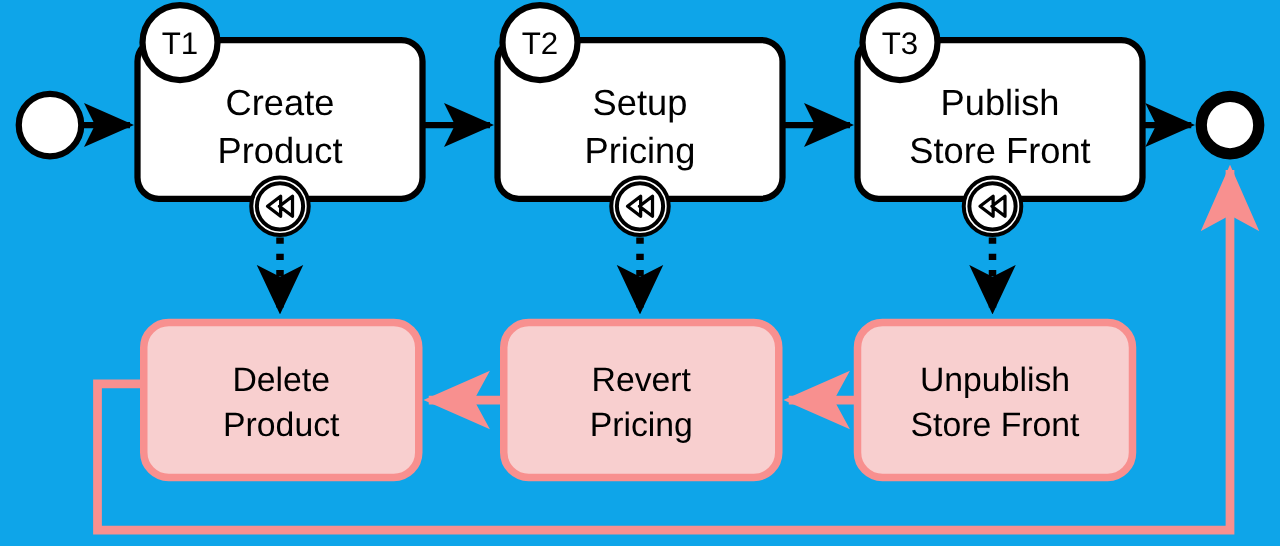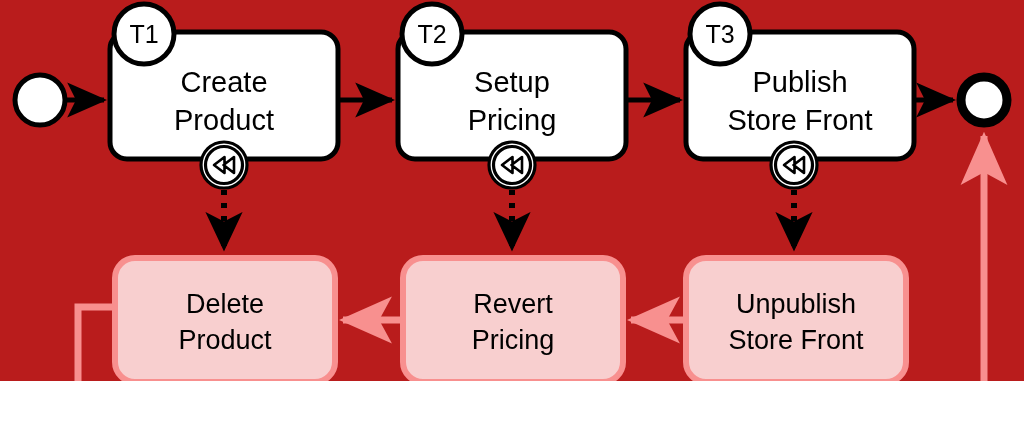--- a/index.html
+++ b/index.html
@@ -6,22 +6,22 @@
     margin: 0;
     padding: 0;
     background: #ffffff;
   }
   body {
     font-family: "Liberation Sans", sans-serif;
   }
   #diagram-root {
     position: relative;
     width: 1024px;
-    height: 381px;
-    background: #b91c1c;
+    height: 437px;
+    background: #0ea5e9;
     overflow: hidden;
   }
   #bpmn-svg {
     display: block;
     width: 1024px;
     height: 437px;
   }
   .task-label, .comp-label, .marker-label {
     font-family: "Liberation Sans", sans-serif;
     fill: #000000;

